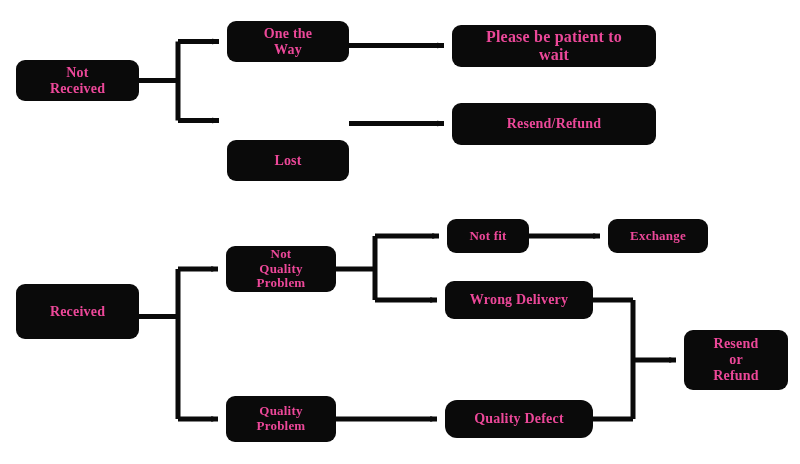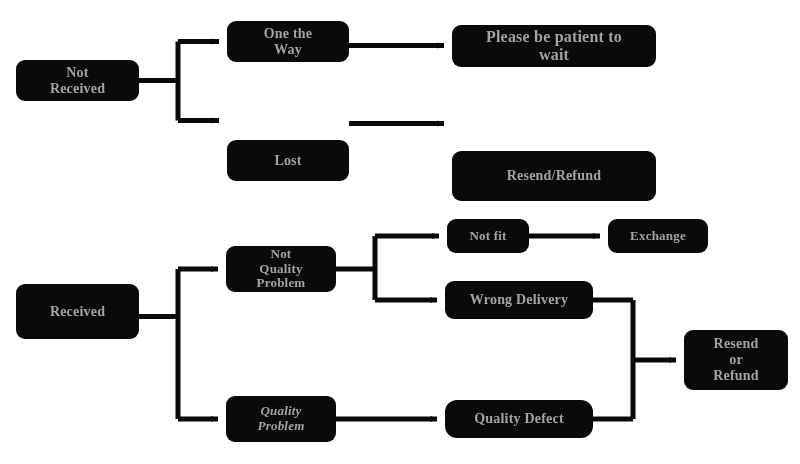--- a/index.html
+++ b/index.html
@@ -19,21 +19,21 @@
     position: absolute;
     left: 0;
     top: 0;
     width: 800px;
     height: 464px;
     pointer-events: none;
   }
   .node {
     position: absolute;
     background: #0a0a0a;
-    color: #a3a3a3;
+    color: #ec4899;
     border-radius: 9px;
     display: flex;
     align-items: center;
     justify-content: center;
     text-align: center;
     font-weight: bold;
     line-height: 1.12;
     letter-spacing: 0.2px;
     box-sizing: border-box;
     padding: 2px 22px;
@@ -102,33 +102,33 @@
   </div>
 
   <div class="node" style="left:452px; top:25px; width:204px; height:42px; font-size:16px;">
     <span>Please be patient to wait</span>
   </div>
 
   <div class="node" style="left:227px; top:100px; width:122px; height:41px; font-size:14px;margin-top:40px;">
     <span>Lost</span>
   </div>
 
-  <div class="node" style="left:452px; top:103px; width:204px; height:50px; font-size:14px;margin-top:48px;">
+  <div class="node" style="left:452px; top:103px; width:204px; height:42px; font-size:14px;">
     <span>Resend/Refund</span>
   </div>
 
   <div class="node" style="left:16px; top:284px; width:123px; height:55px; font-size:14px;">
     <span>Received</span>
   </div>
 
   <div class="node" style="left:226px; top:246px; width:110px; height:46px; font-size:13px;justify-content:flex-end;">
     <span>Not Quality<br>Problem</span>
   </div>
 
-  <div class="node" style="left:226px; top:396px; width:110px; height:46px; font-size:13px;font-style:italic;">
+  <div class="node" style="left:226px; top:396px; width:110px; height:46px; font-size:13px;">
     <span>Quality<br>Problem</span>
   </div>
 
   <div class="node" style="left:447px; top:219px; width:82px; height:34px; font-size:13px;">
     <span>Not fit</span>
   </div>
 
   <div class="node" style="left:608px; top:219px; width:100px; height:34px; font-size:13px;">
     <span>Exchange</span>
   </div>

